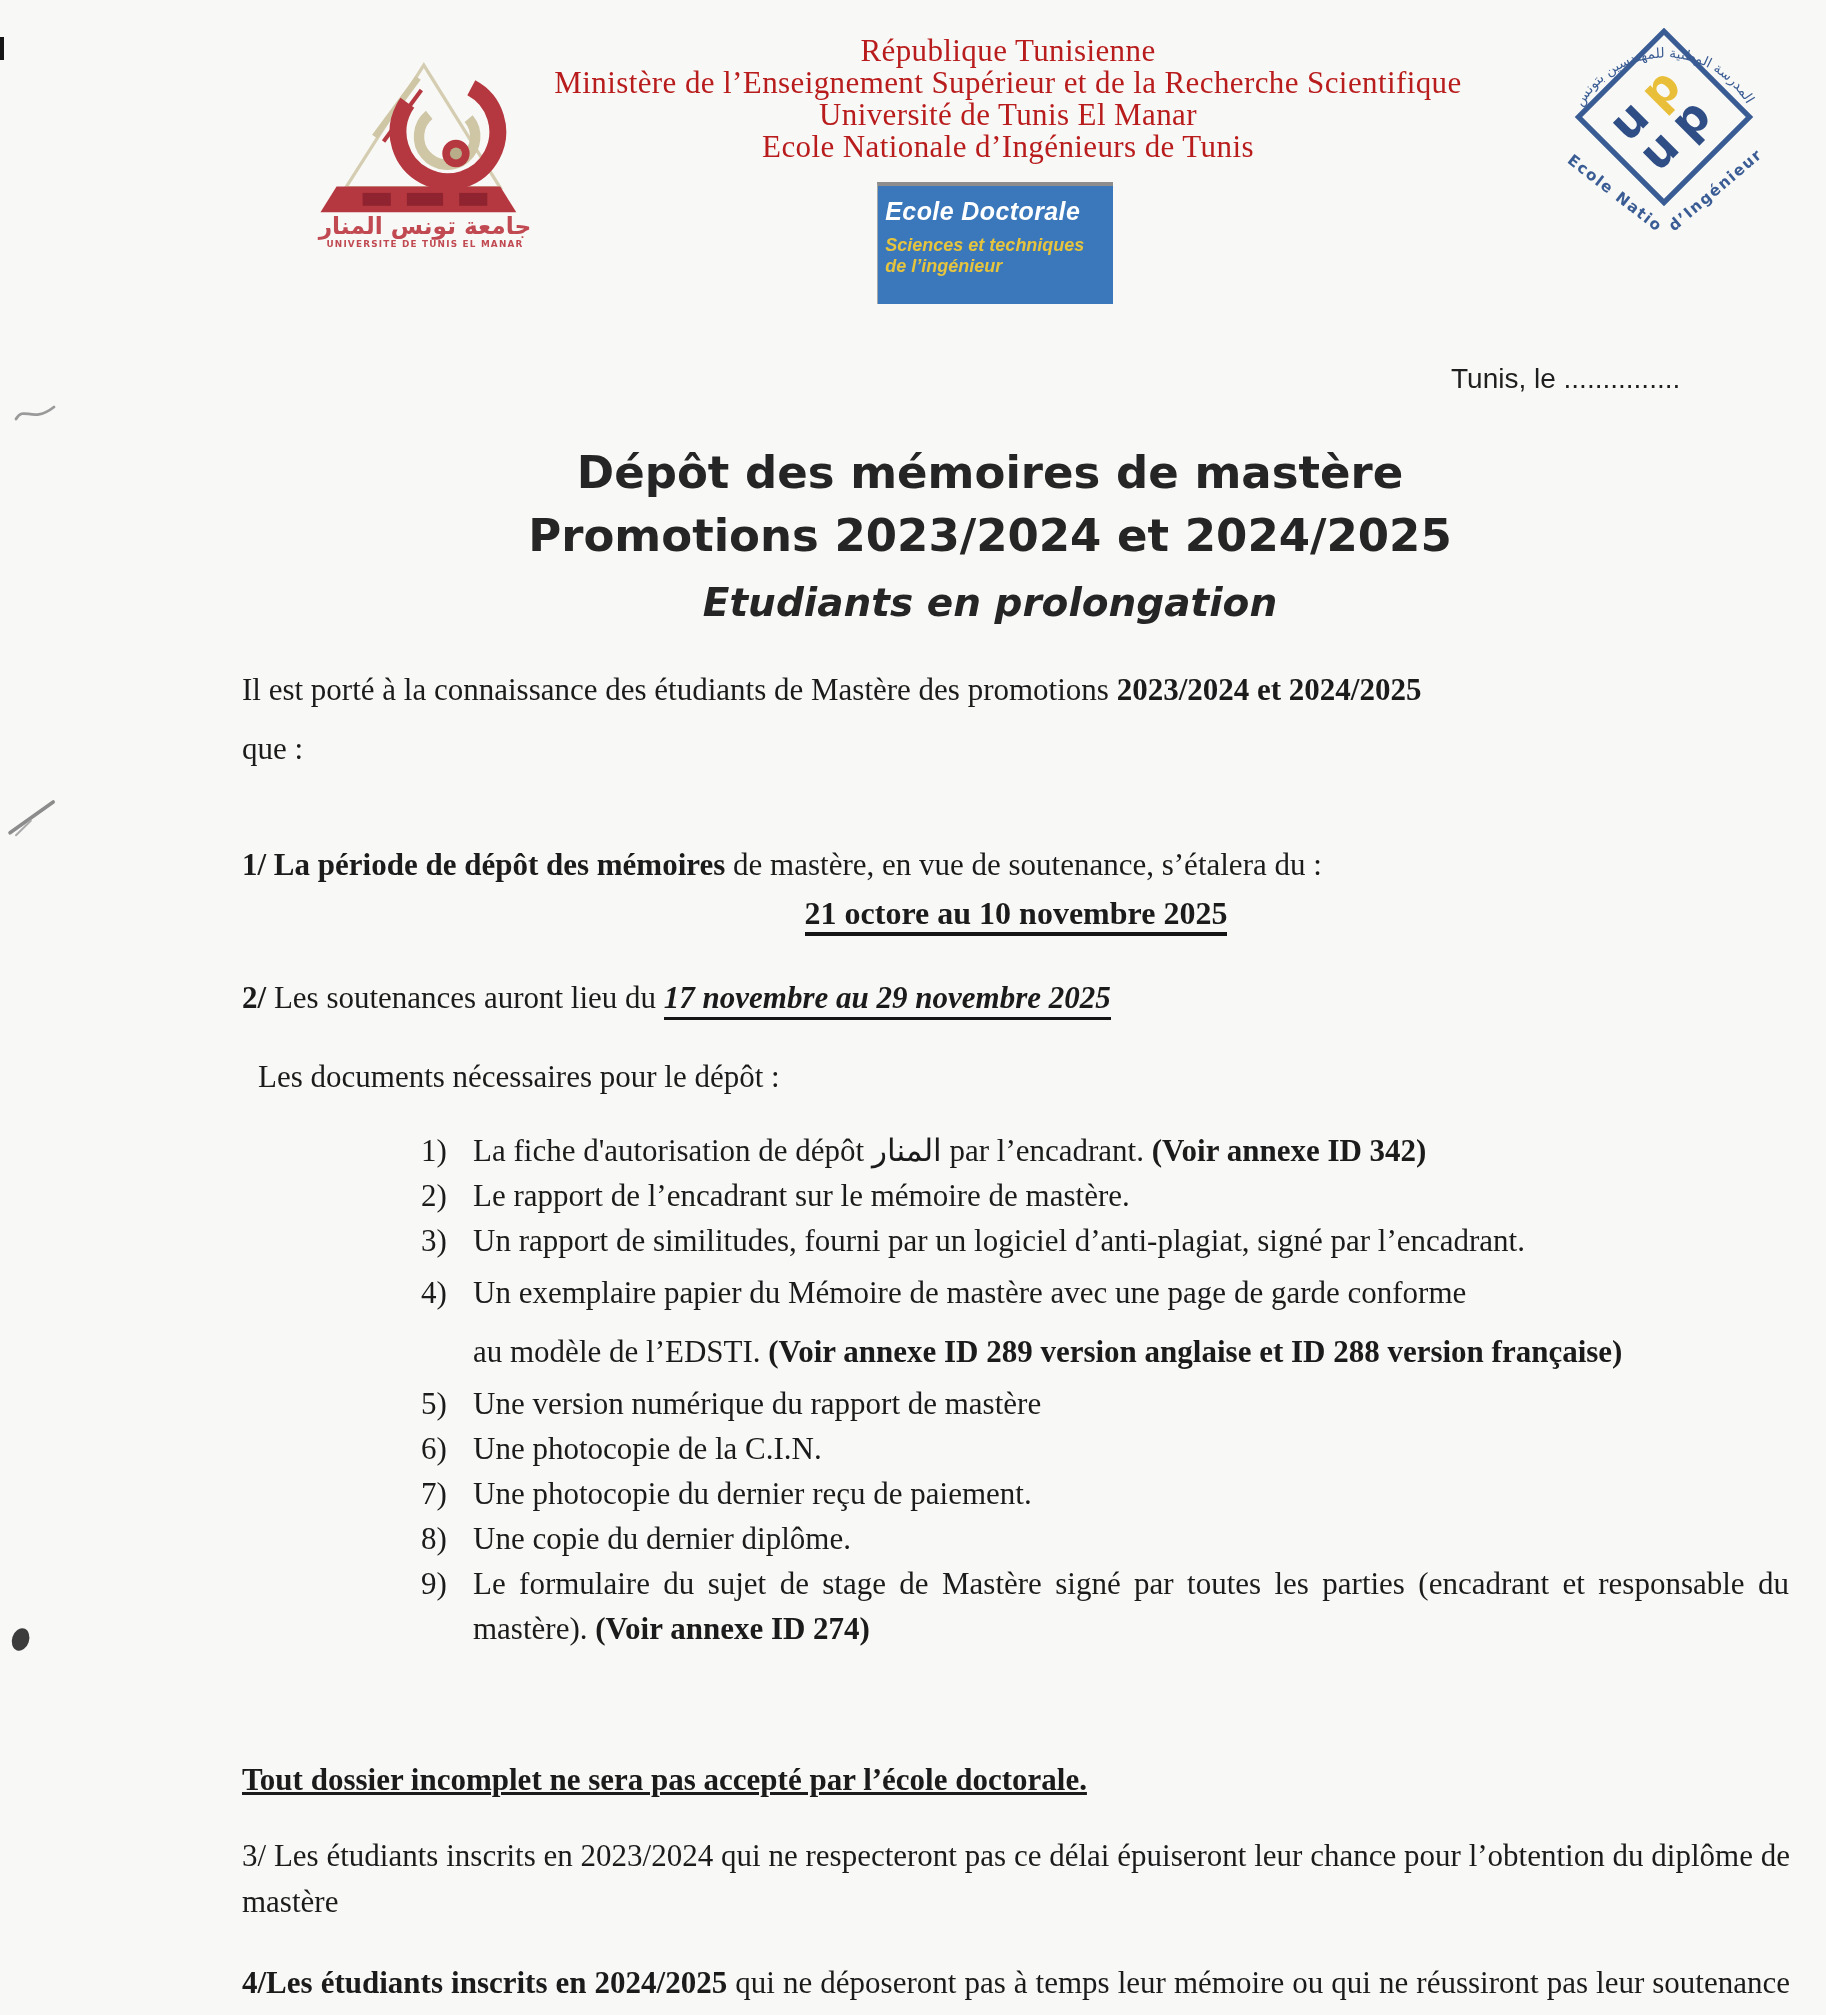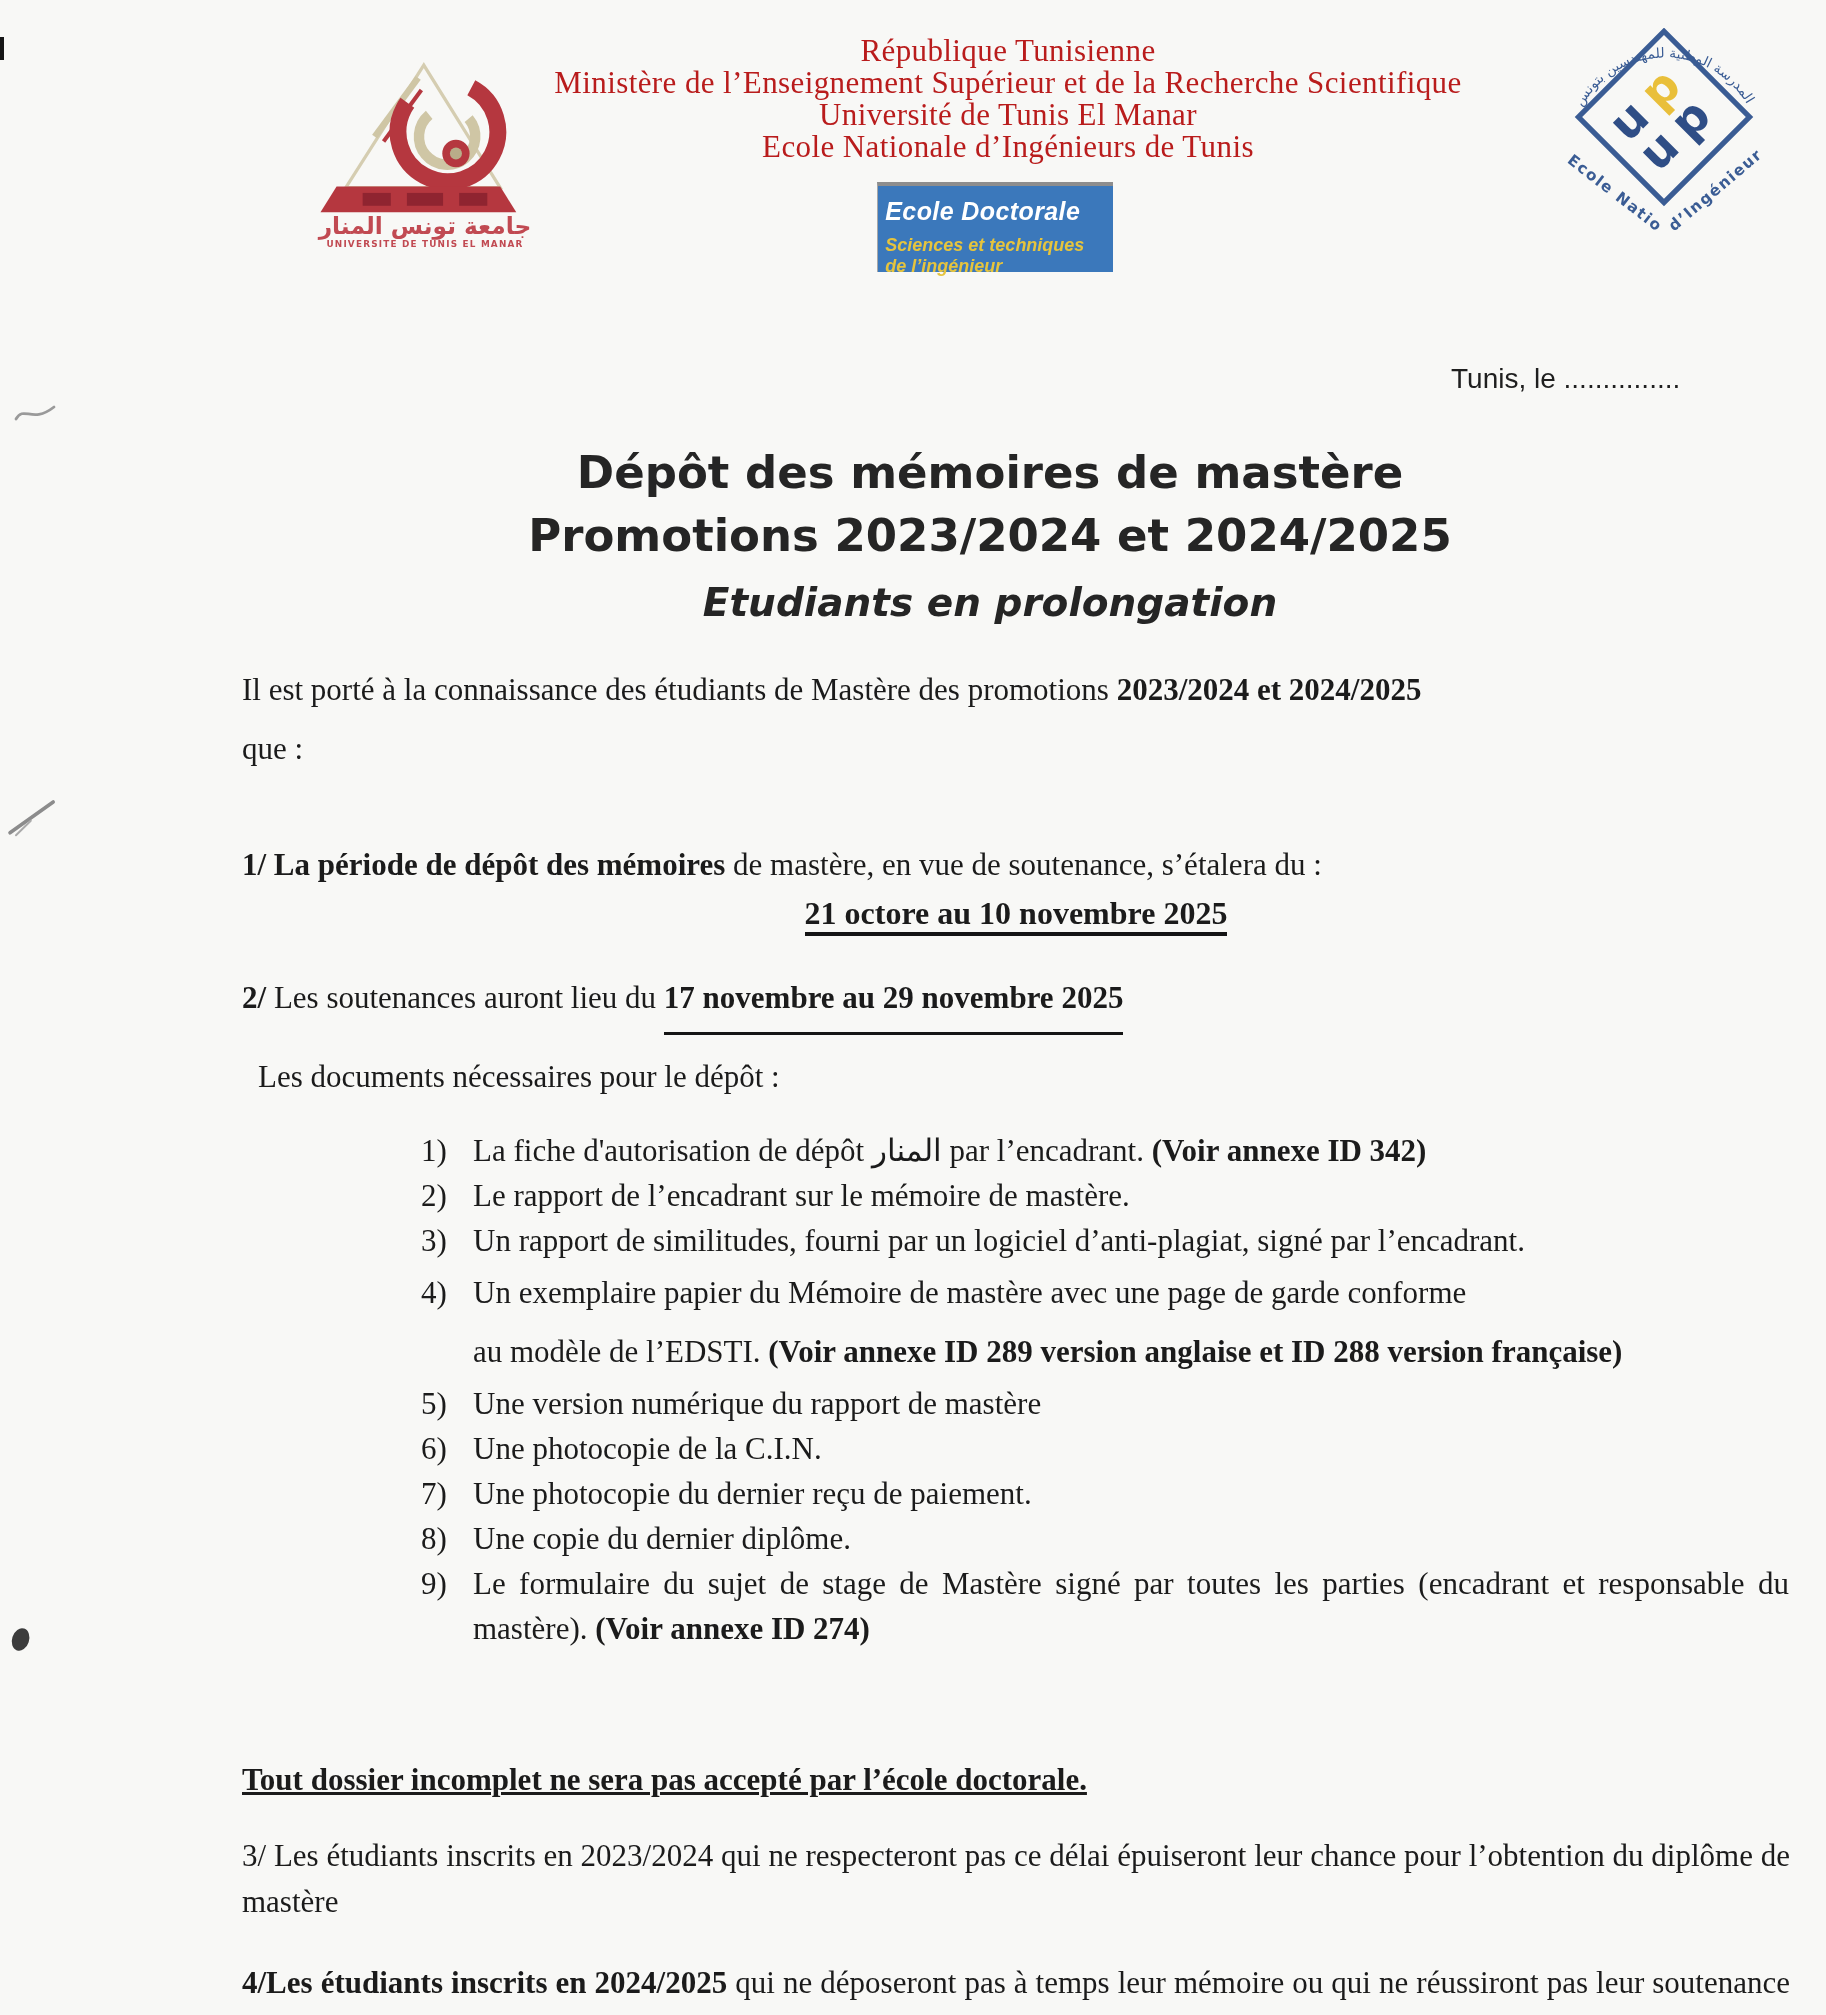--- a/index.html
+++ b/index.html
@@ -15,21 +15,21 @@
   .ministry{
     position:absolute;left:226px;top:35px;width:1564px;
     text-align:center;font-size:31px;line-height:32px;color:#b91c1c;
     letter-spacing:0.4px;
   }
   .ministry div{white-space:nowrap;}
   .logo{position:absolute;}
   .logo-utm{left:314px;top:53px;text-align:right;}
   .logo-enit{left:1543px;top:28px;}
   .badge{
-    position:absolute;left:877px;top:182px;width:236px;height:90px;
+    position:absolute;left:877px;top:182px;width:236px;height:122px;
     background:#3b78bb;border-top:4px solid #8d8d8d;border-left:1.6px solid #a7a7a7;
     box-sizing:border-box;padding:10.5px 0 0 7.3px;
     font-family:"Liberation Sans", sans-serif;font-style:italic;font-weight:bold;
   }
   .badge .t{font-size:25px;color:#ffffff;line-height:28px;letter-spacing:0.4px;}
   .badge .s{font-size:18px;color:#e6c43d;line-height:21px;margin-top:10.5px;}
   .badge .s2{font-size:18px;color:#e6c43d;line-height:21px;}
   .tunis-date{
     position:absolute;left:1451px;top:363px;width:339px;
     font-family:"Liberation Sans", sans-serif;font-size:28px;color:#1f1f1f;
@@ -49,21 +49,21 @@
   .intro .que{margin-top:10.5px;}
   .s1{top:841px;}
   .date-centered{
     position:absolute;left:242px;top:895px;width:1548px;text-align:center;
   }
   .date-centered span{
     font-weight:bold;font-size:32px;
     border-bottom:4.8px solid #151515;padding-bottom:1px;
   }
   .s2{top:974px;}
-  .u2{border-bottom:3.6px solid #151515;padding-bottom:17px;}
+  .u2{border-bottom:3.6px solid #151515;padding-bottom:2px;font-style:italic;}
   .docs-intro{left:258px;top:1053px;}
   .doc-list{position:absolute;left:421px;top:1128px;width:1368px;}
   .doc-item{
     position:relative;padding-left:52px;box-sizing:border-box;width:1368px;
     font-size:31px;line-height:45px;text-align:justify;
   }
   .doc-item .num{position:absolute;left:0;top:0;}
   .doc-item.wide{line-height:59px;}
   .warning{top:1756px;font-weight:bold;text-decoration:underline;}
   .s3{top:1833px;font-weight:normal;text-align:justify;line-height:46px;}

